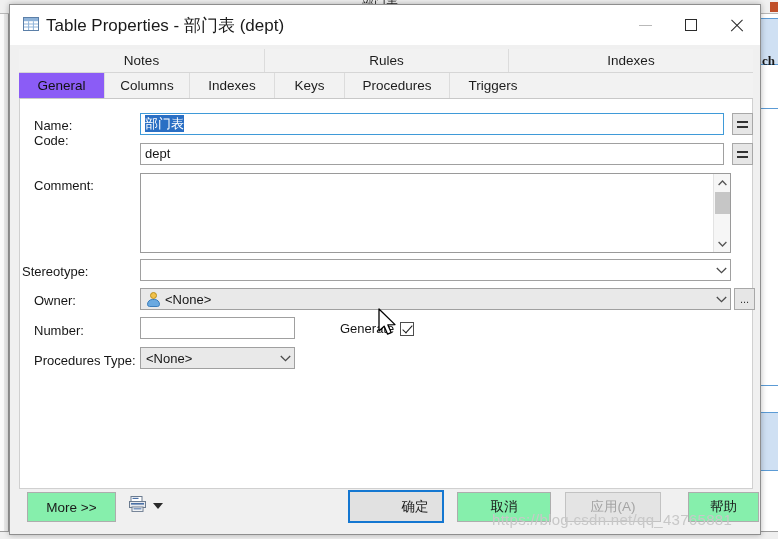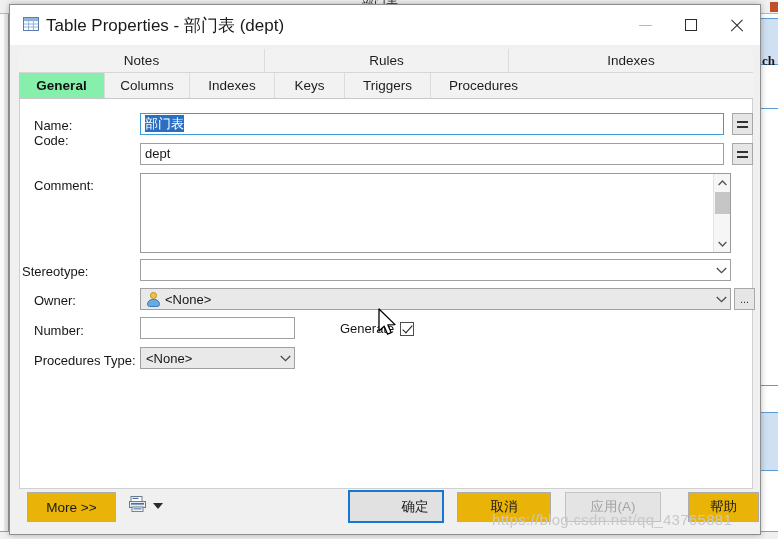--- a/index.html
+++ b/index.html
@@ -104,21 +104,21 @@
   .tab-row.row1 { background: #f2f2f2; }
   .tab-row.row2 { background: #f2f2f2; height: 26px; border-bottom: 1px solid #c8c8c8; }
   .tab {
     display: flex; align-items: center; justify-content: center;
     font-size: 13.5px; color: #1d1d1d; cursor: default;
     border-right: 1px solid #dcdcdc; background: transparent;
     white-space: nowrap; height: 100%;
   }
   .tab:last-child { border-right: none; }
   .tab.active {
-    background: #86efac; color: #111; font-weight: 700;
+    background: #8b5cf6; color: #111; font-weight: 400;
   }
   .tab-body {
     position: absolute; left: 9px; top: 94px; width: 734px; height: 390px;
     background: #ffffff; border: 1px solid #d0d0d0; border-top: none;
   }
 
   
   .form { position: relative; width: 100%; height: 100%; }
   .lbl {
     position: absolute; font-size: 13px; color: #161616; white-space: nowrap;
@@ -208,21 +208,21 @@
     content: ""; position: absolute; left: 4px; top: 0px;
     width: 4px; height: 9px; border: solid #1b1b1b;
     border-width: 0 1.7px 1.7px 0; transform: rotate(42deg);
   }
 
   
   .footer {
     position: absolute; left: 9px; bottom: 8px; width: 734px; height: 38px;
   }
   .btn {
-    position: absolute; height: 30px; background: #eab308;
+    position: absolute; height: 30px; background: #86efac;
     border: 1px solid #adadad; font-size: 13.5px; color: #1a1a1a;
     display: flex; align-items: center; justify-content: center;
     cursor: default; font-family: "Liberation Sans", "DejaVu Sans", sans-serif;
   }
   .btn.default { border: 2px solid #1477d1; background: #e1e1e1; }
   .btn.disabled { color: #a4a4a4; background: #e4e4e4; border-color: #c2c2c2; }
   .print-icon {
     position: absolute; left: 110px; top: 8px; width: 17px; height: 16px;
   }
   .print-arrow {
@@ -297,22 +297,22 @@
     <div class="tab-row row1">
       <div class="tab" style="width:246px">Notes</div>
       <div class="tab" style="width:244px">Rules</div>
       <div class="tab" style="width:244px">Indexes</div>
     </div>
     <div class="tab-row row2">
       <div class="tab active" style="width:86px">General</div>
       <div class="tab" style="width:85px">Columns</div>
       <div class="tab" style="width:85px">Indexes</div>
       <div class="tab" style="width:70px">Keys</div>
+      <div class="tab" style="width:105px">Procedures</div>
       <div class="tab" style="width:86px">Triggers</div>
-      <div class="tab" style="width:105px">Procedures</div>
     </div>
   </div>
 
   <div class="tab-body">
     <div class="form">
 
       <div class="lbl" style="left:14px; top:19px;">Name:</div>
       <div class="tin focused" style="left:120px; top:14px; width:584px;"><span class="sel-text">部门表</span></div>
       <div class="eqbtn" style="left:712px; top:14px;">
           <span class="eq-glyph"></span>

